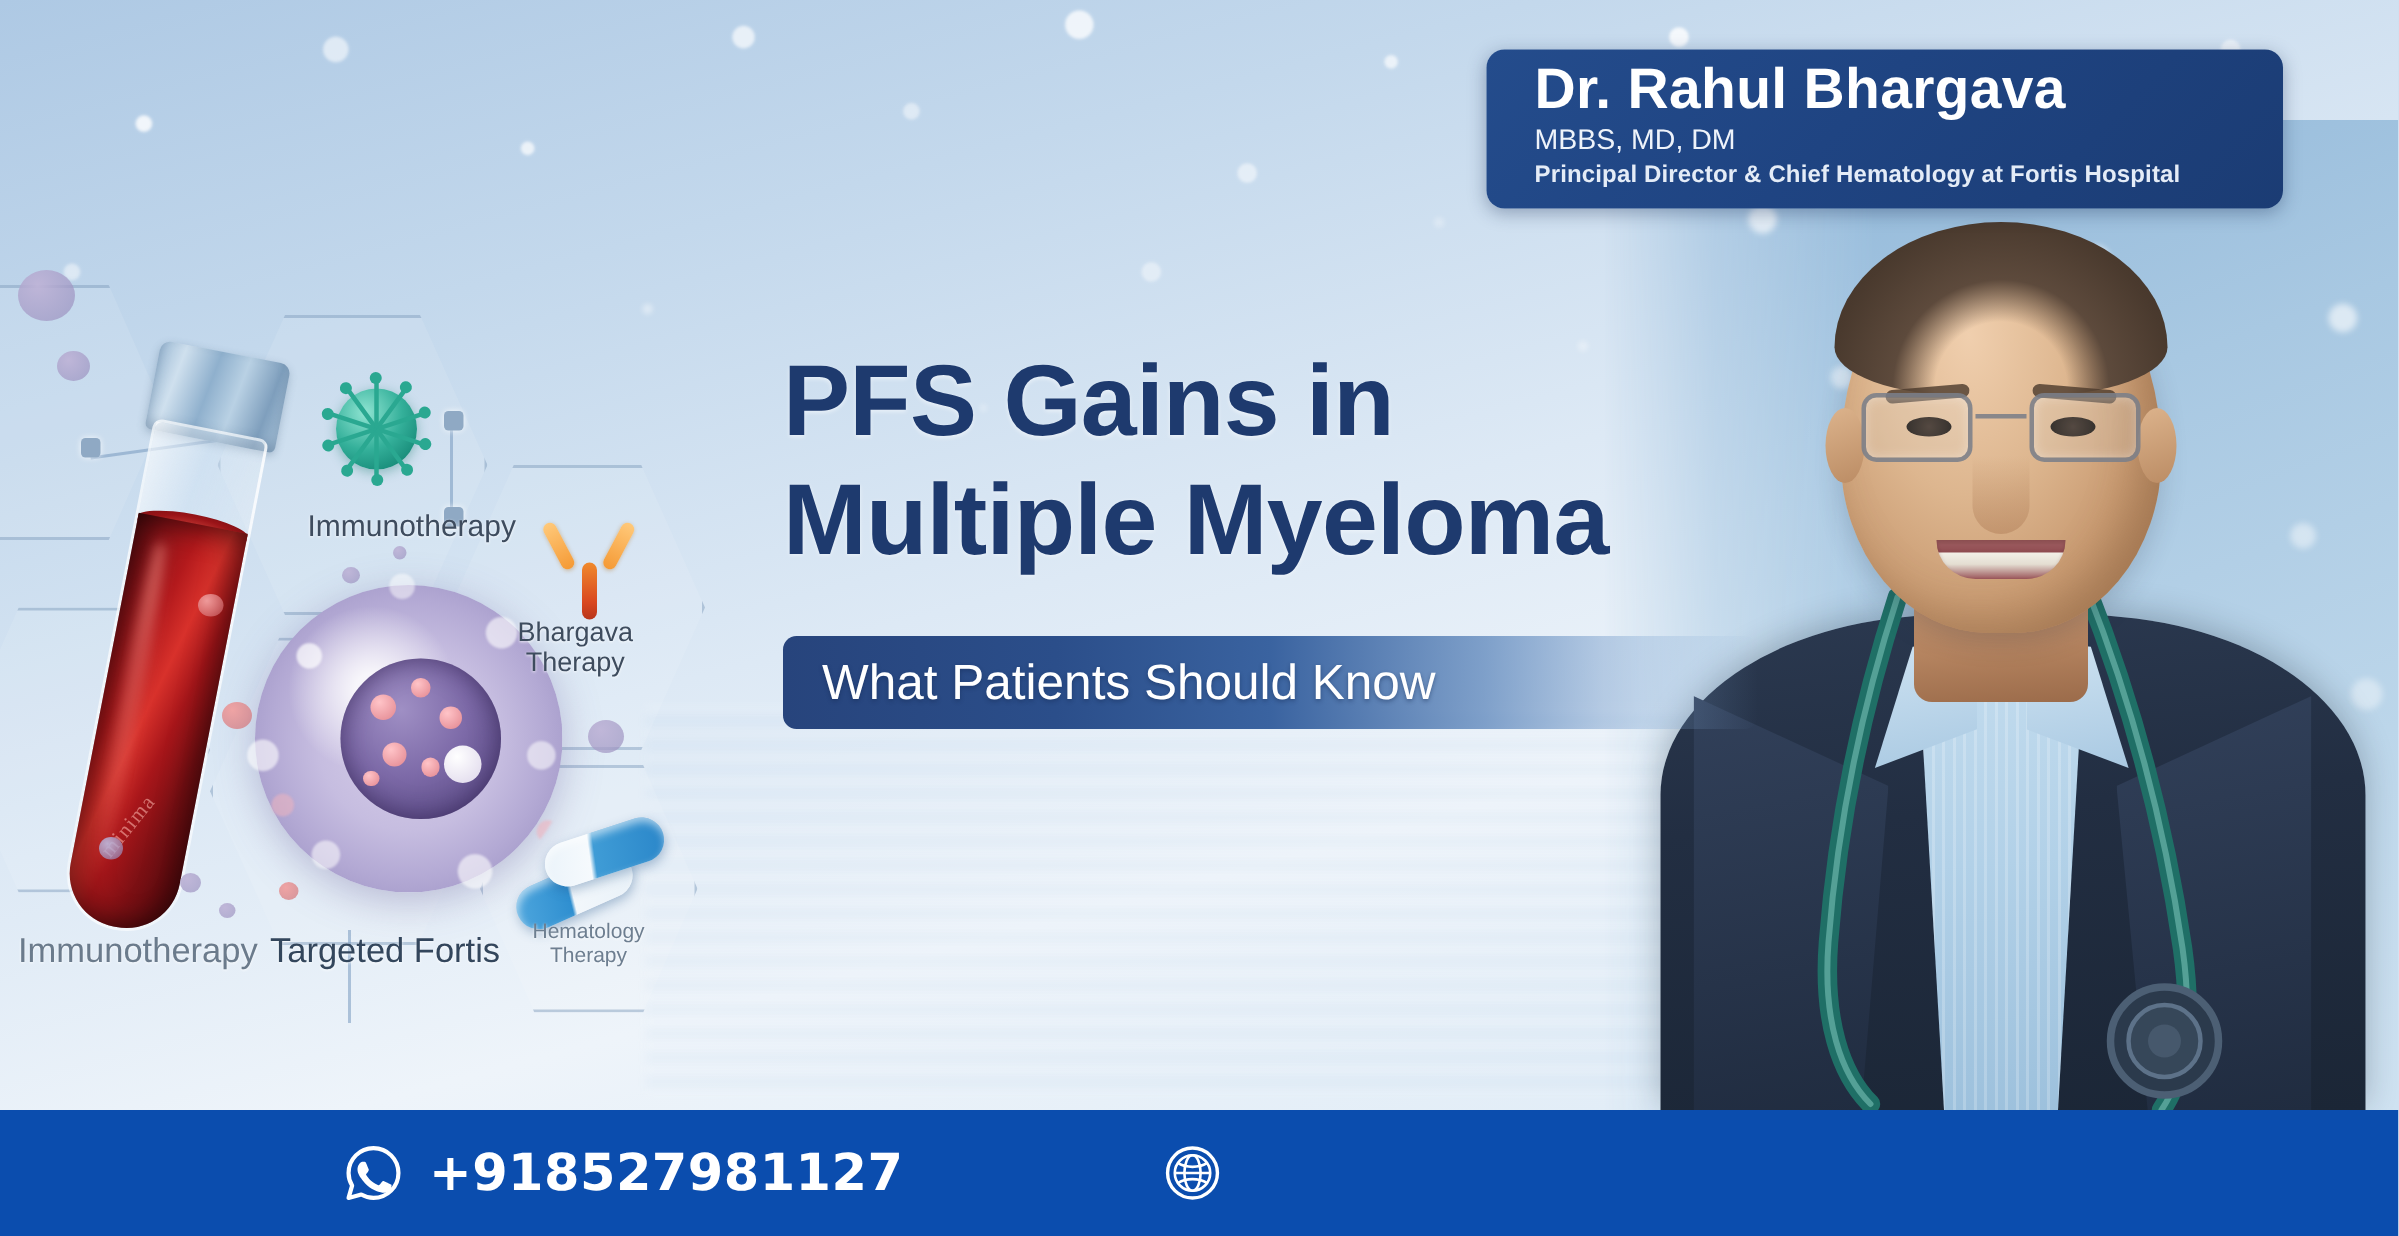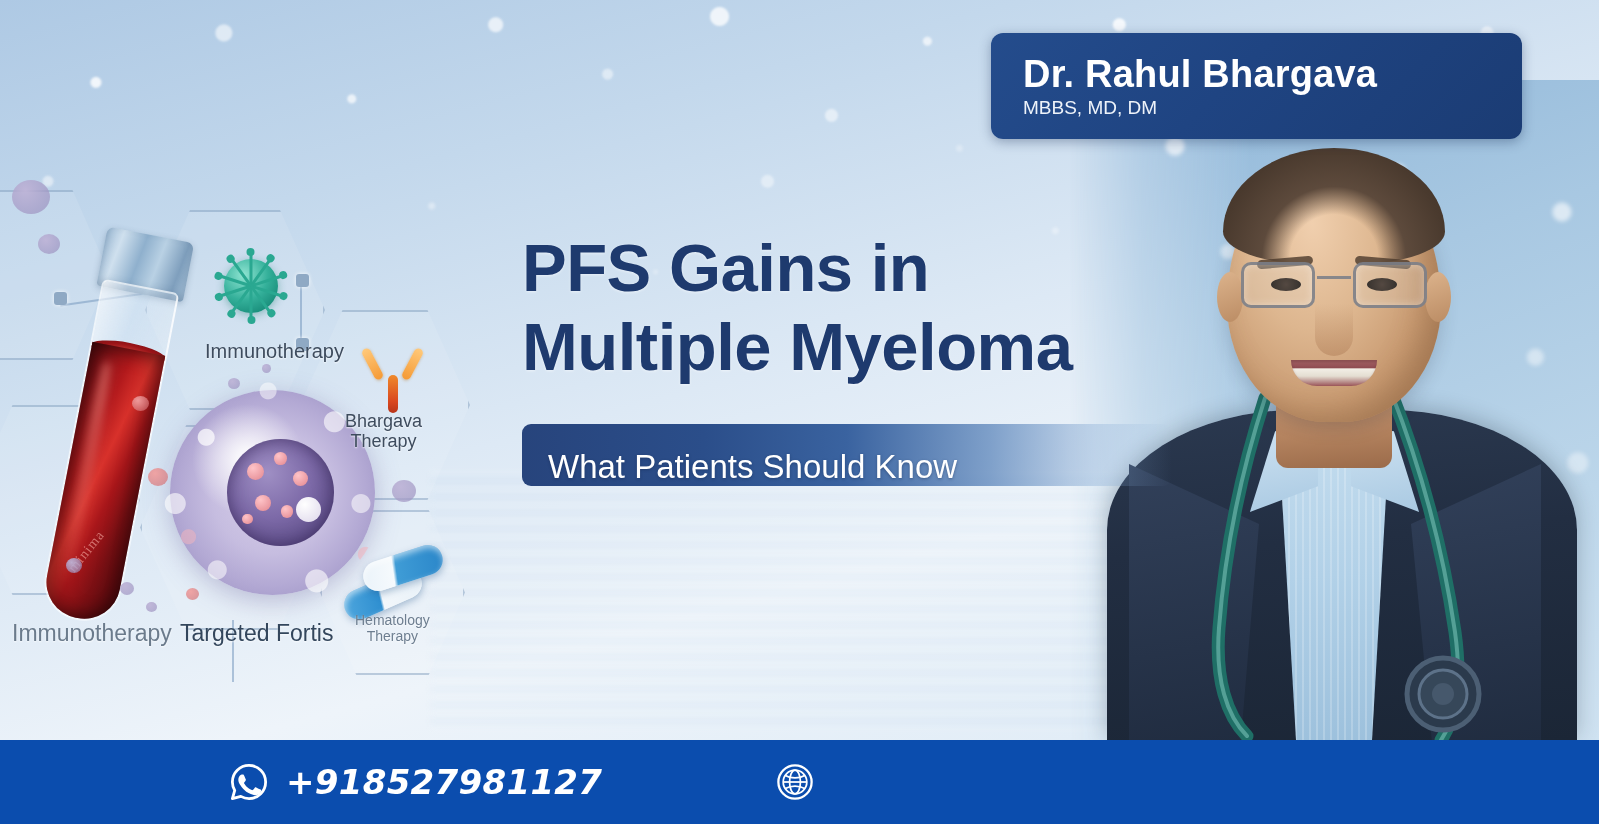--- a/index.html
+++ b/index.html
@@ -344,21 +344,21 @@
   }
   
   #steth { position:absolute; left:0; top:0; width:100%; height:100%; pointer-events:none; }
 
   
   #name-badge {
     position:absolute; left:991px; top:33px; width:531px; height:106px;
     background:linear-gradient(135deg,#244c8c 0%,#1f4482 45%,#1b3c74 100%);
     border-radius:12px;
     box-shadow:0 3px 12px rgba(20,40,80,.35);
-    padding:20px 16px 8px 32px;
+    padding:6px 16px 8px 32px;
   }
   #badge-name {
     color:#ffffff; font-size:38px; font-weight:bold; line-height:1.12;
     letter-spacing:.2px;
   }
   #badge-degrees {
     color:#eef3fa; font-size:19px; line-height:1.2; margin-top:1px;
   }
   #badge-role {
     color:#e4ecf7; font-size:16px; font-weight:bold; line-height:1.2; margin-top:2px;
@@ -374,38 +374,38 @@
   }
   #headline .l2 { display:block; }
 
   
   #subtitle-bar {
     position:absolute; left:522px; top:424px; width:650px; height:62px;
     border-radius:9px;
     background:linear-gradient(to right,
         #27447c 0%, #2b4e8a 28%, #3a63a0 50%, rgba(86,129,184,.72) 72%,
         rgba(128,166,210,.35) 88%, rgba(160,192,226,0) 100%);
-    display:flex; align-items:flex-end;
+    display:flex; align-items:center;
   }
   #subtitle-text {
     color:#ffffff; font-size:33px; font-weight:400; padding-left:26px;
     text-shadow:0 1px 3px rgba(20,40,80,.45);
     white-space:nowrap;
   }
 
   
   #footer {
     position:absolute; left:0; bottom:0; width:1599px; height:84px;
     background:#0b4dae;
     display:flex; align-items:center;
   }
   .contact {
     display:flex; align-items:center; gap:16px;
   }
-  #contact-phone { margin-left:228px;font-style:italic; }
+  #contact-phone { margin-left:228px; }
   #contact-web   { margin-left:172px; }
   .contact-text {
     color:#ffffff; font-size:34px; font-weight:bold; letter-spacing:.3px;
     font-family:"DejaVu Sans", sans-serif;
   }
   .contact-icon { width:42px; height:42px; flex:0 0 42px; display:block; }
 </style>
 </head>
 <body>
 
@@ -546,20 +546,21 @@
         <div class="bridge"></div>
       </div>
       <div id="doc-nose"></div>
       <div id="doc-mouth"></div>
     </div>
   </div>
 
   <div id="name-badge">
     <div id="badge-name">Dr. Rahul Bhargava</div>
     <div id="badge-degrees">MBBS, MD, DM</div>
+    <div id="badge-role">Principal Director &amp; Chief Hematology at Fortis Hospital</div>
   </div>
 
   <h1 id="headline">
     <span class="l1">PFS Gains in</span>
     <span class="l2">Multiple Myeloma</span>
   </h1>
 
   <div id="subtitle-bar">
     <span id="subtitle-text">What Patients Should Know</span>
   </div>

